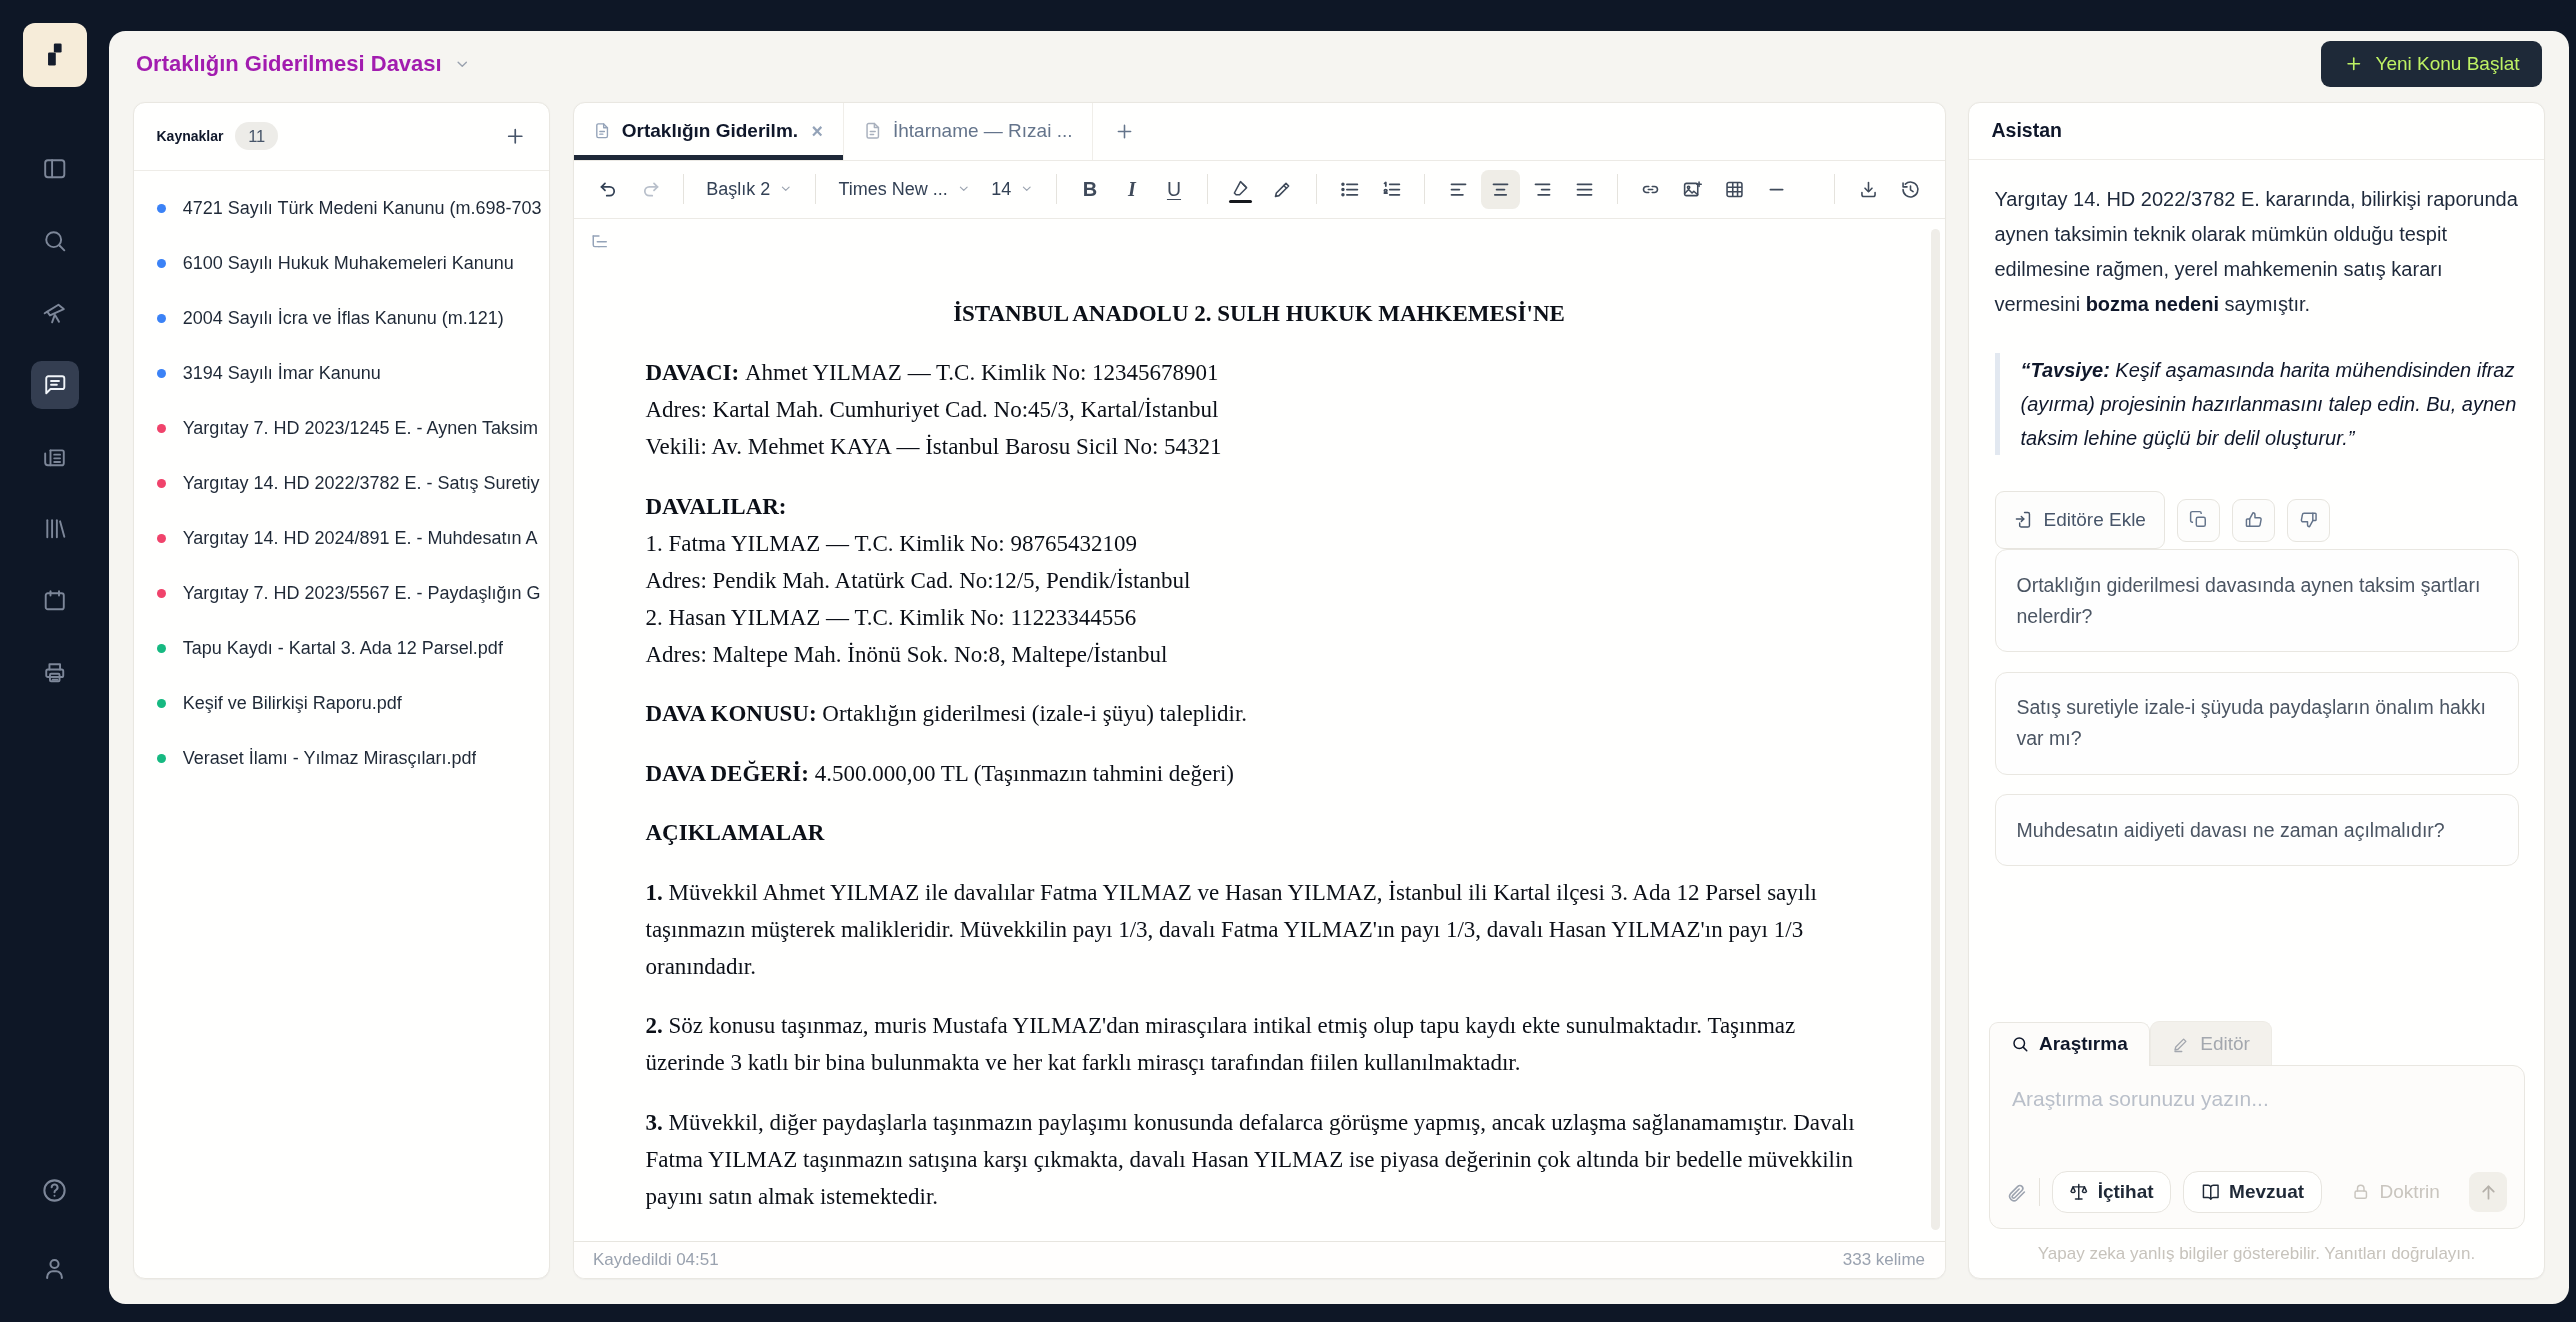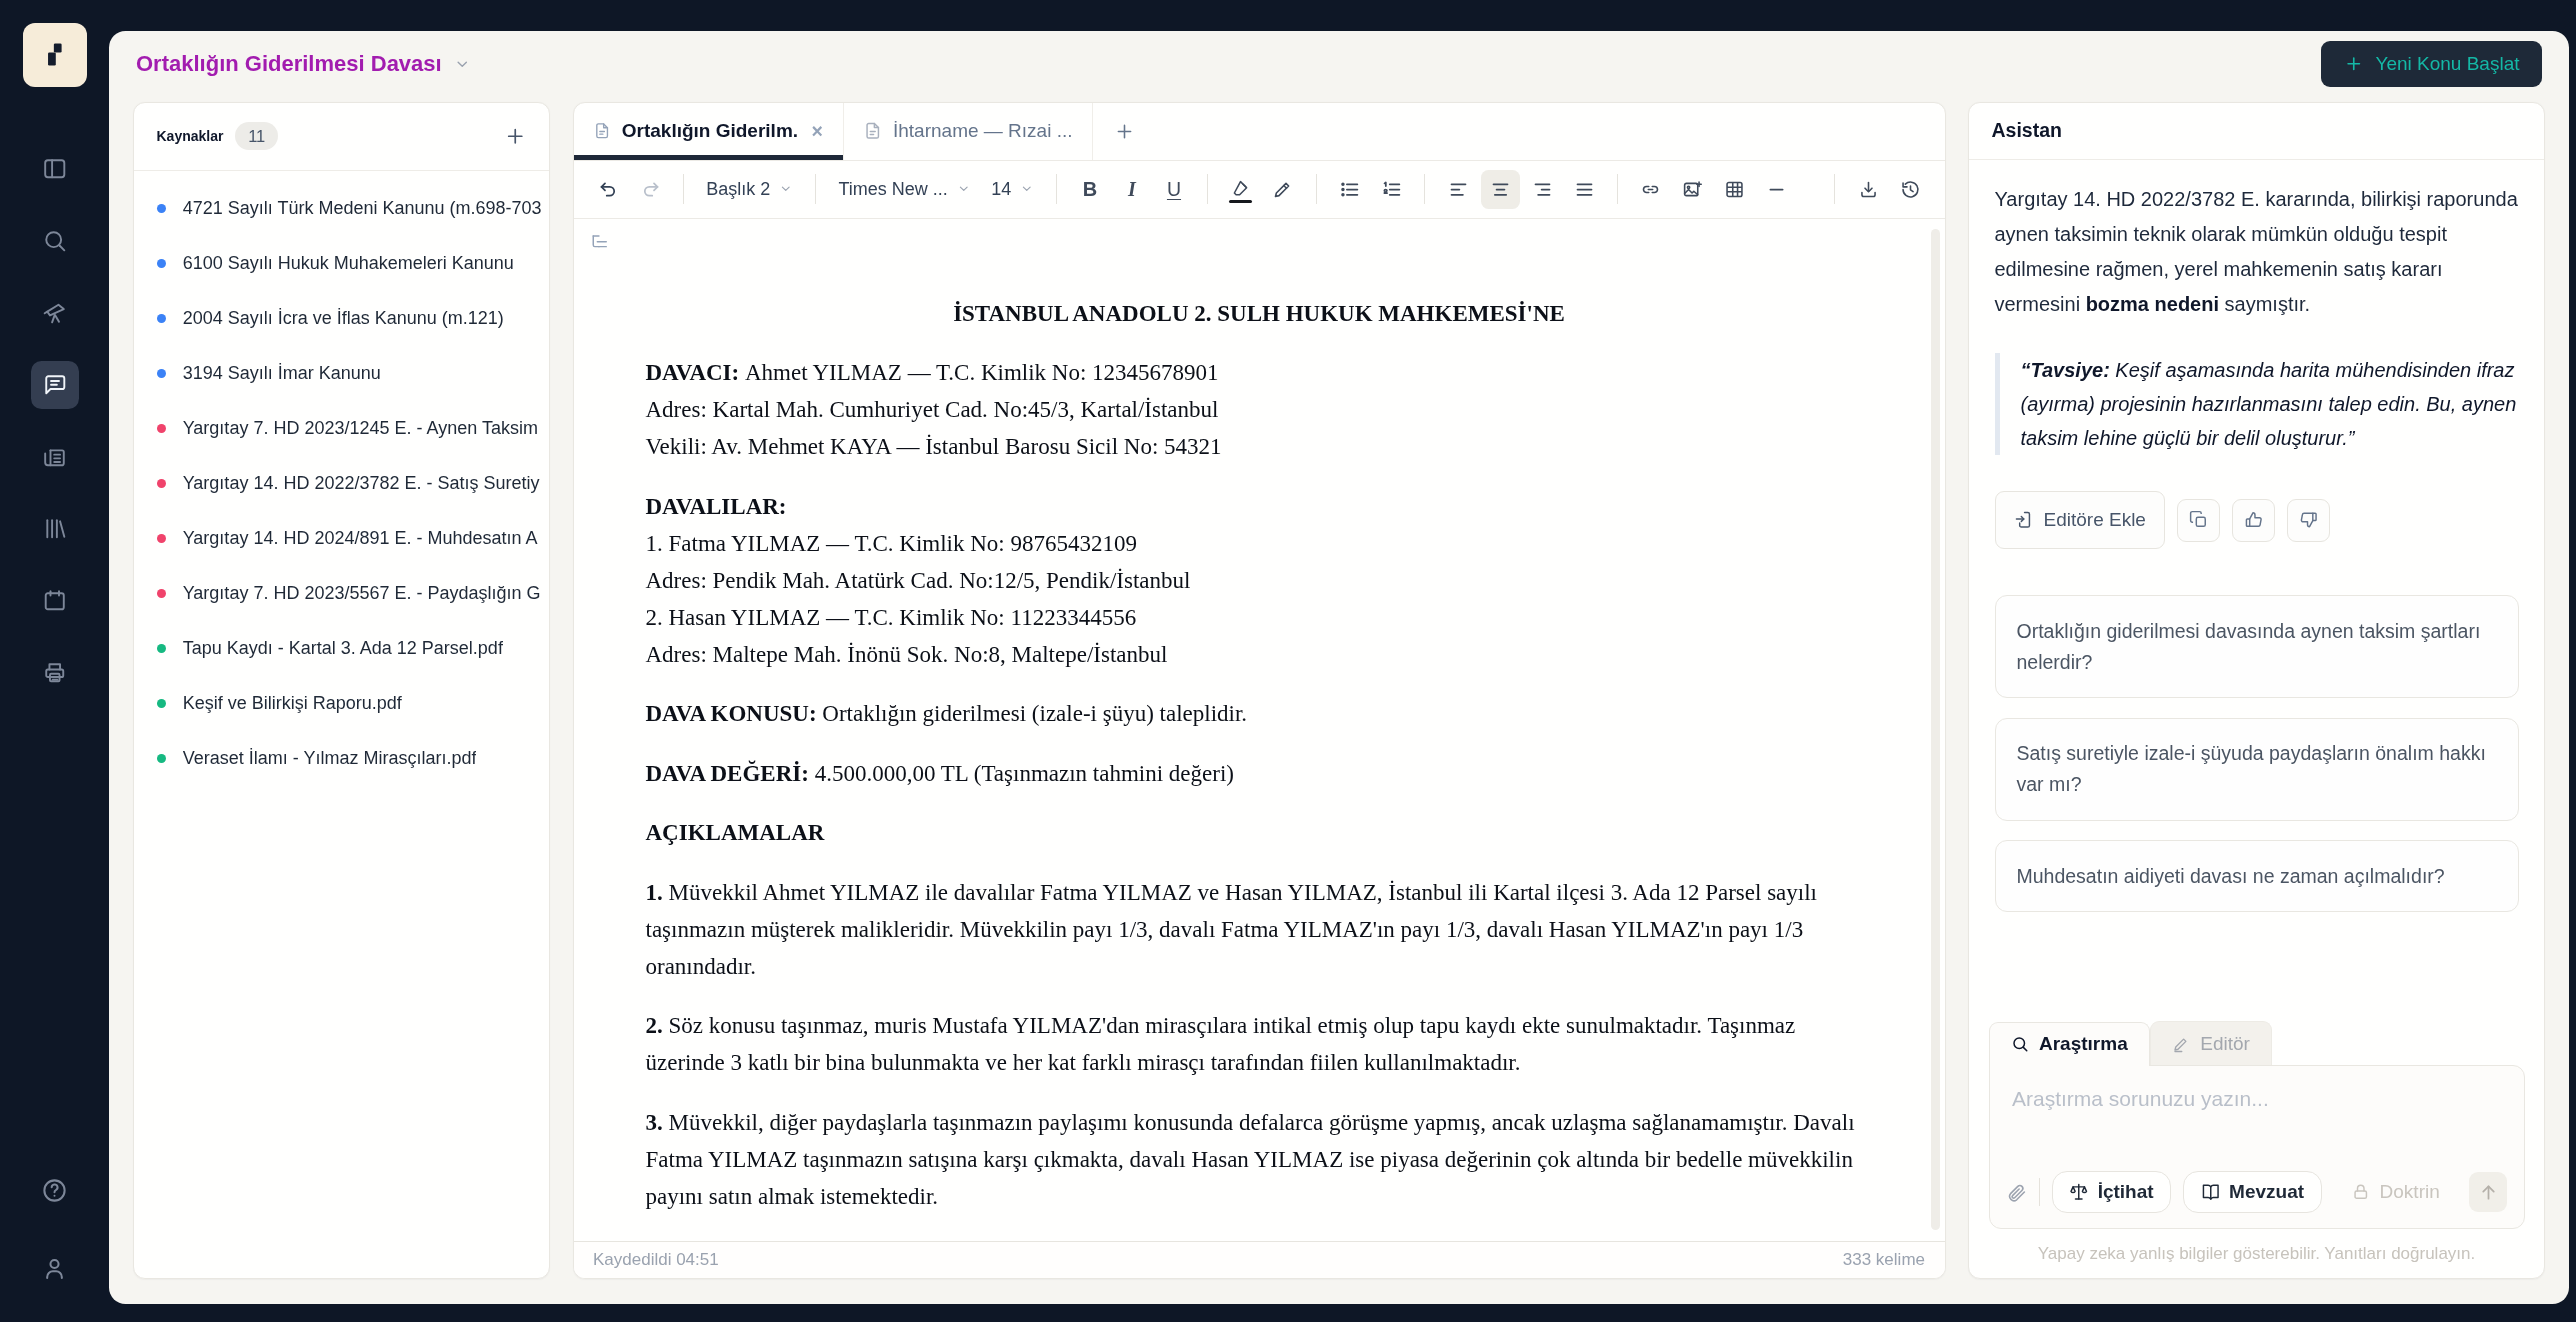--- a/index.html
+++ b/index.html
@@ -23,21 +23,21 @@
   .rail-btn.active { background:#343e51; color:#f1f5f9; }
   .rail-bottom { margin-top:auto; display:flex; flex-direction:column; gap:30px; align-items:center; color:#7d8799; }
 
   
   .card { position:absolute; left:109px; top:31px; width:2460px; height:1273px;
     background:#f6f5f1; border-radius:16.5px; display:flex; flex-direction:column; overflow:hidden; }
 
   .topbar { height:66px; display:flex; align-items:center; padding:0 27px; flex:none; }
   .topbar-title { font-size:22px; font-weight:600; color:#a21caf; display:flex; align-items:center; gap:12px; }
   .topbar-title .chev { color:#9aa2af; }
-  .new-topic { margin-left:auto; background:#1e2938; color:#14b8a6; border:none; border-radius:9px;
+  .new-topic { margin-left:auto; background:#1e2938; color:#bef264; border:none; border-radius:9px;
     padding:0 22.5px; height:46px; font-size:19px; font-family:inherit; display:flex; align-items:center; gap:12px; cursor:pointer; }
 
   .content { flex:1; display:flex; gap:22.5px; padding:4.5px 24px 25.5px; min-height:0; }
   .panel { background:#fffffe; border:0.7px solid #e9e7e1; border-radius:12px; box-shadow:0 0.7px 1.5px rgba(15,23,42,.04);
     display:flex; flex-direction:column; min-height:0; overflow:hidden; }
 
   
   .sources { width:417px; flex:none; }
   .sources-head { display:flex; align-items:center; gap:12px; padding:19.5px 22.5px; border-bottom:0.7px solid #eeece7; }
   .sources-title { font-size:14px; font-weight:700; color:#0f172a; }
@@ -97,21 +97,21 @@
   .as-msg { font-size:20px; line-height:35px; color:#1e293b; }
   .as-msg .b { font-weight:700; color:#0f172a; }
   .quote { margin-top:31px; border-left:5.2px solid #e2e8f0; padding-left:21px;
     font-style:italic; font-size:20px; line-height:34px; color:#0f172a; }
   .quote .b { font-weight:700; }
   .as-actions { margin-top:36px; display:flex; gap:12px; align-items:center; }
   .act-btn { display:flex; align-items:center; gap:10.5px; border:0.7px solid #e7e5df; background:#fdfdfc; color:#475569;
     border-radius:9px; padding:0 18px; height:58px; font-size:19px; font-family:inherit; cursor:pointer; }
   .icon-btn { width:43px; height:43px; border:0.7px solid #e7e5df; background:#fdfdfc; color:#64748b;
     border-radius:9px; display:flex; align-items:center; justify-content:center; cursor:pointer; }
-  .chips { margin-top:46px; display:flex; flex-direction:column; gap:19.5px; }
+  .chips { display:flex; flex-direction:column; gap:19.5px; }
   .chip { border:0.7px solid #e9e7e1; background:#fefefe; border-radius:12px; padding:19.5px 21px;
     font-size:19.5px; line-height:31px; color:#4b5563; text-align:left; font-family:inherit; cursor:pointer; }
 
   .composer { flex:none; padding:18px 19.5px 0; }
   .ctabs { display:flex; align-items:flex-end; }
   .ctab { display:flex; align-items:center; gap:10.5px; padding:10.5px 21px; font-size:19px; border-radius:9px 9px 0 0;
     cursor:pointer; position:relative; }
   .ctab.active { background:#fdfcfa; border:0.7px solid #e9e7e1; border-bottom:none; color:#0f172a; font-weight:700; z-index:2; margin-bottom:-0.7px; }
   .ctab.inactive { background:#f3f1ec; color:#a3a7ae; border:0.7px solid #edebe5; border-bottom:none; }
   .cbox { background:#fdfcfa; border:0.7px solid #e9e7e1; border-radius:0 12px 12px 12px; padding:16.5px 16.5px 15px; position:relative; z-index:1; }

